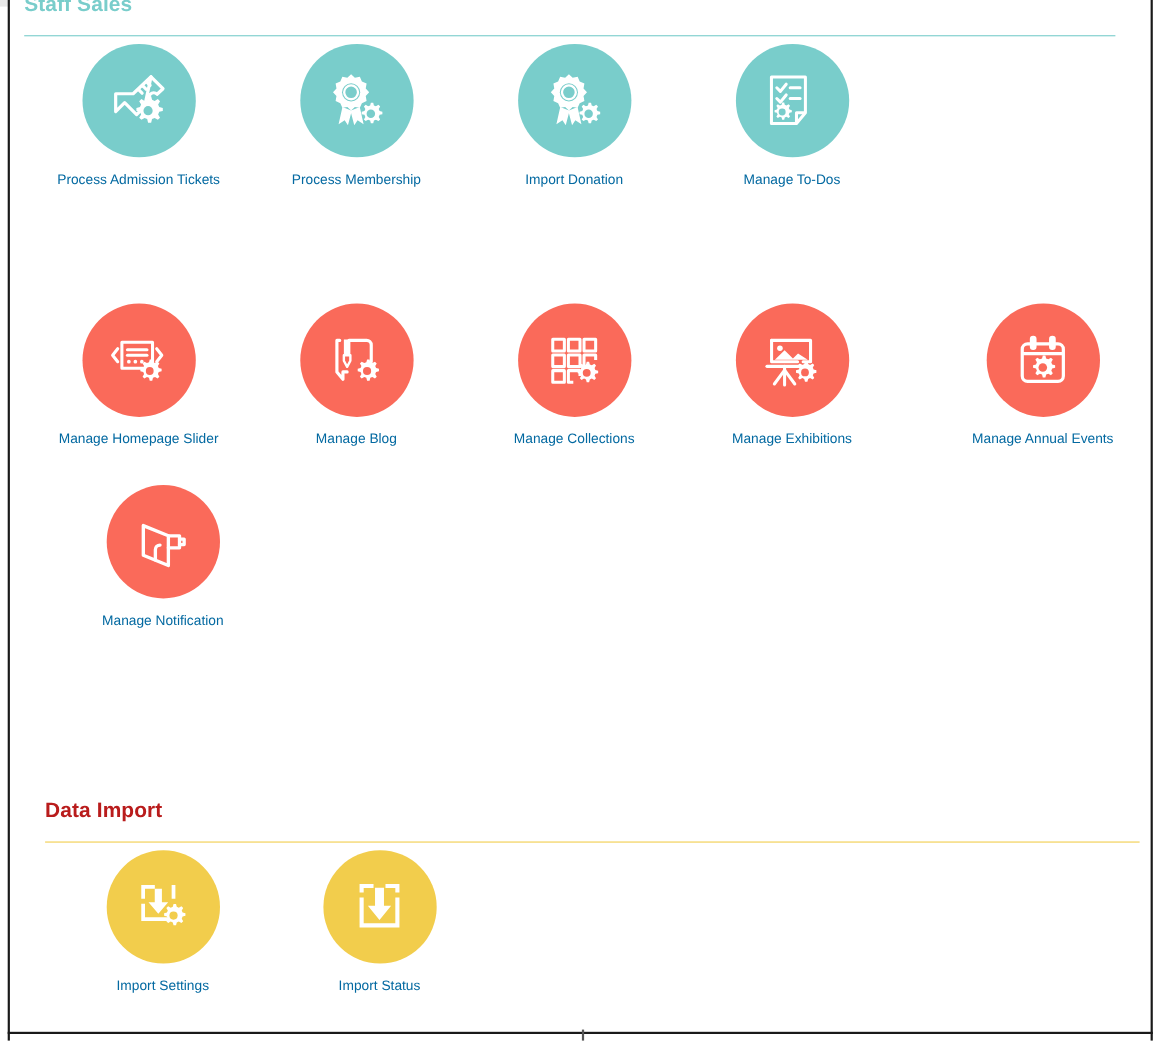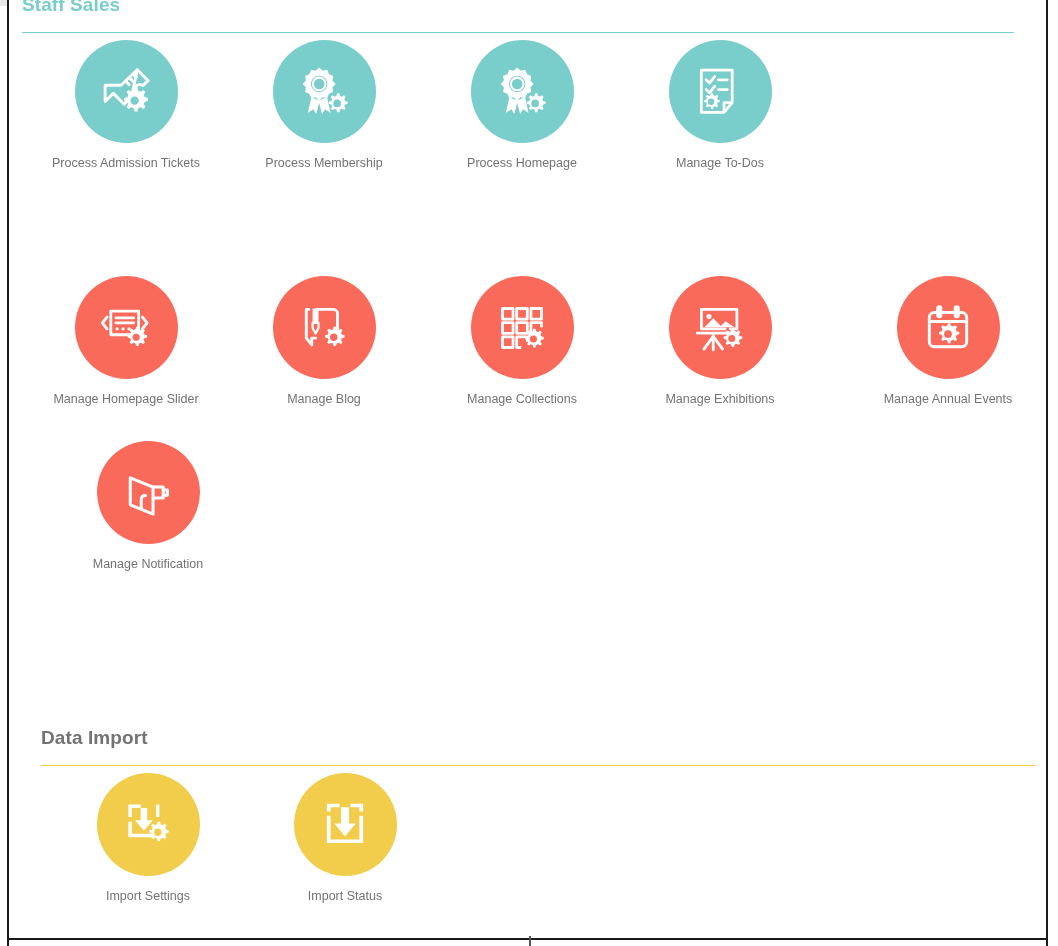--- a/index.html
+++ b/index.html
@@ -90,40 +90,40 @@
     display: flex;
     align-items: center;
     justify-content: center;
   }
   .tile-circle svg {
     display: block;
   }
   .tile-label {
     margin-top: 13px;
     font-size: 12.5px;
-    color: #737373;
+    color: #0369a1;
     line-height: 1.2;
     white-space: nowrap;
   }
 
   
   #sec-staff { top: -6px; }
   #sec-staff .section-title { color: #79cdcb; left: 13px; top: 0px; }
   #sec-staff .section-rule  { background: #79cdcb; left: 13px; top: 38px; width: 992px; }
   #sec-staff .tiles { top: 6px; }
 
   
   #sec-content { top: 270px; }
   #sec-content .section-title { color: #fa6a5a; left: 13px; top: 0px; }
   #sec-content .section-rule  { background: #fa6a5a; left: 13px; top: 38px; width: 992px; }
   #sec-content .tiles { top: 6px; }
 
   
   #sec-data { top: 727px; }
-  #sec-data .section-title { color: #737373; left: 32px; top: 0px; }
+  #sec-data .section-title { color: #b91c1c; left: 32px; top: 0px; }
   #sec-data .section-rule  { background: #f2cd4c; left: 32px; top: 38px; width: 995px; }
   #sec-data .tiles { top: 6px; }
 </style>
 </head>
 <body>
 
 <div id="app-frame">
 
   <div class="frame-border topcap"></div>
   <div class="frame-border left"></div>
@@ -188,21 +188,21 @@
                   <circle cx="26.5" cy="22.8" r="7.2" fill="#79cdcb" stroke="#ffffff" stroke-width="2.4"></circle>
                   <path d="M17.5 38 L13.5 56 L19.8 51.8 L23.2 57 L27.2 41.8 Z"></path>
                   <path d="M35.5 38 L39.5 56 L33.2 51.8 L29.8 57 L25.8 41.8 Z"></path>
                 </g>
                 <g transform="translate(47,45)">
                   <path fill="#ffffff" d="M0,-11.5 l2.5,0 0.7,2.9 2.1,0.9 2.6,-1.5 1.8,1.8 -1.5,2.6 0.9,2.1 2.9,0.7 0,2.5 -2.9,0.7 -0.9,2.1 1.5,2.6 -1.8,1.8 -2.6,-1.5 -2.1,0.9 -0.7,2.9 -2.5,0 -0.7,-2.9 -2.1,-0.9 -2.6,1.5 -1.8,-1.8 1.5,-2.6 -0.9,-2.1 -2.9,-0.7 0,-2.5 2.9,-0.7 0.9,-2.1 -1.5,-2.6 1.8,-1.8 2.6,1.5 2.1,-0.9 z"></path>
                   <circle cx="0" cy="0" r="4.4" fill="#79cdcb"></circle>
                 </g>
               </svg>
             </div>
-            <div class="tile-label">Process Homepage</div>
+            <div class="tile-label">Import Donation</div>
           </div>
 
           <div class="tile" style="left:636px">
             <div class="tile-circle" style="background:#79cdcb">
               <svg width="52" height="52" viewBox="0 0 64 64">
                 <path fill="none" stroke="#ffffff" stroke-width="3.4" stroke-linejoin="round" d="M9 5 L47 5 L47 45 L37 57 L9 57 Z"></path>
                 <path fill="none" stroke="#ffffff" stroke-width="3.4" stroke-linejoin="round" d="M47 45 L37 45 L37 57"></path>
                 <g fill="none" stroke="#ffffff" stroke-width="3.4" stroke-linecap="round" stroke-linejoin="round">
                   <path d="M15 17 l4 4 l6.5 -8"></path>
                   <path d="M30 17 L41 17"></path>

